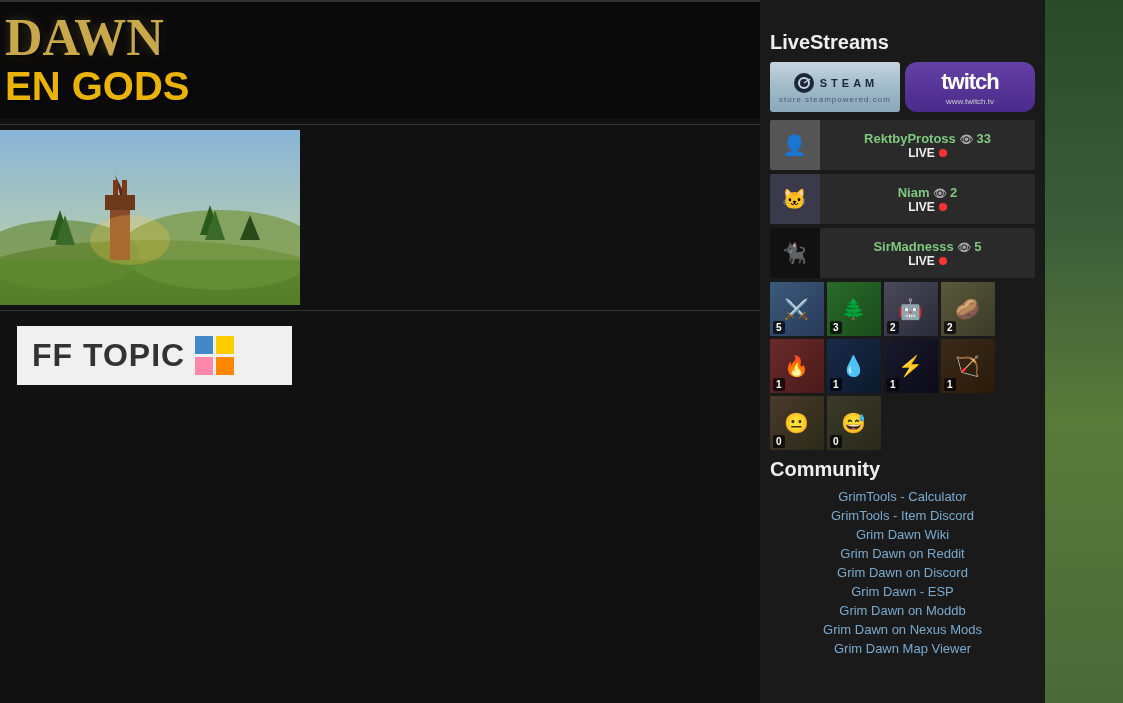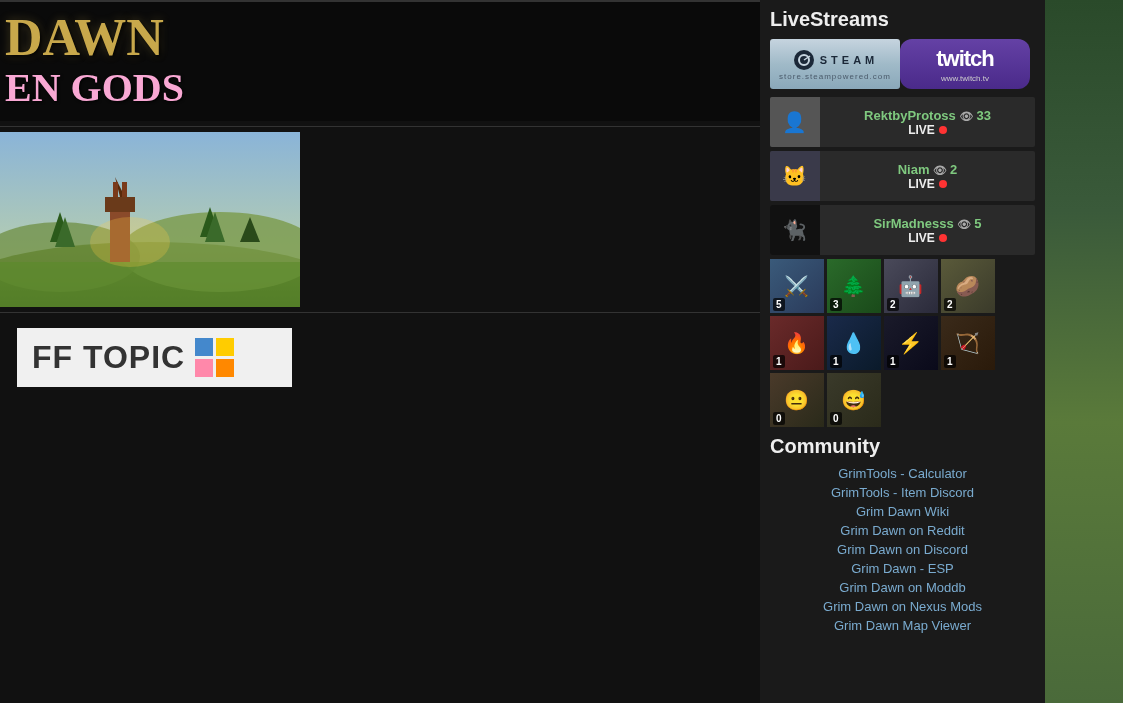--- a/index.html
+++ b/index.html
@@ -38,24 +38,24 @@
       color: #c8a84b;
       font-size: 52px;
       font-weight: bold;
       font-family: Georgia, serif;
       text-shadow: 2px 2px 4px #000, 0 0 10px rgba(200,168,75,0.3);
       line-height: 1;
       padding-left: 5px;
     }
 
     .logo-subtitle {
-      color: #f9a8d4;
+      color: #eab308;
       font-size: 40px;
       font-weight: bold;
-      font-family: Liberation Serif, serif;
+      font-family: Liberation Sans, sans-serif;
       text-shadow: 1px 1px 3px #000;
       padding-left: 5px;
     }
 
     .mid-divider {
       width: 100%;
       height: 1px;
       background: #333;
       margin: 5px 0;
     }
@@ -115,32 +115,34 @@
     .sq-pink { width: 18px; height: 18px; background: #ff88aa; }
     .sq-orange { width: 18px; height: 18px; background: #ff8800; }
 
     
     .right-column {
       width: 285px;
       background: #1a1a1a;
       padding: 0 10px;
       flex-shrink: 0;
       overflow-y: auto;
+      margin-top: 23px;
     }
 
     .section-title {
       color: #eee;
       font-size: 20px;
       font-weight: bold;
       margin: 8px 0 8px 0;
       font-family: Arial, sans-serif;
     }
 
     .platform-buttons {
       display: flex;
+      gap: 5px;
       margin-bottom: 8px;
     }
 
     .steam-btn {
       width: 130px;
       height: 50px;
       background: linear-gradient(180deg, #c6d4df 0%, #a0bac8 50%, #8aa8ba 100%);
       display: flex;
       flex-direction: column;
       align-items: center;

